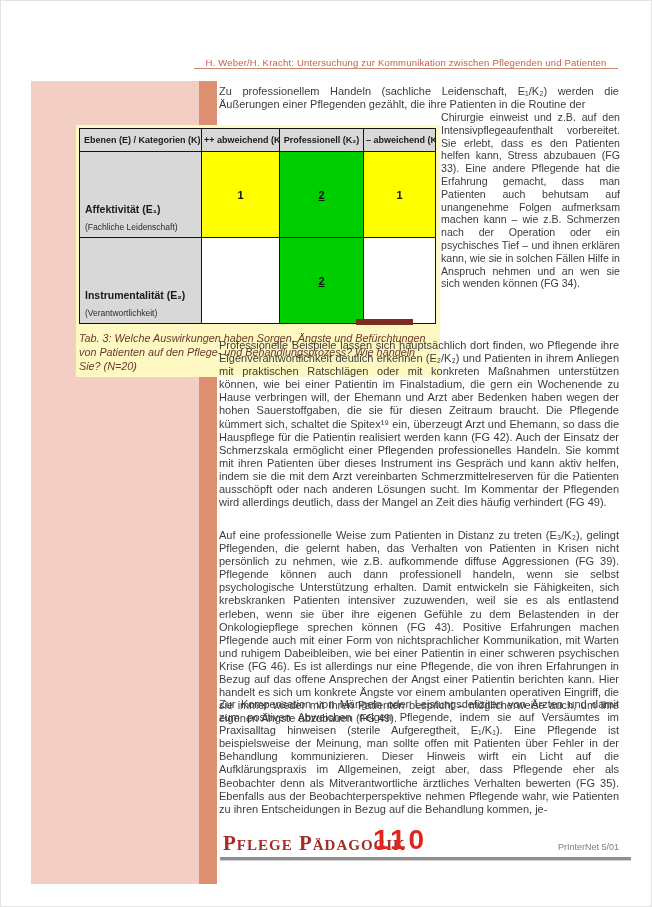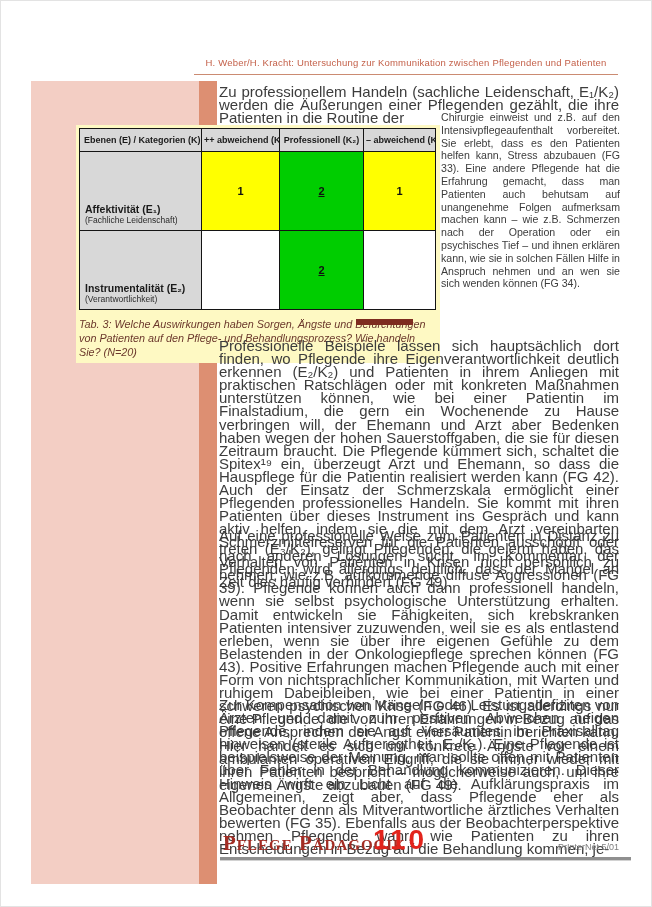--- a/index.html
+++ b/index.html
@@ -6,45 +6,45 @@
   .page{position:relative;width:652px;height:907px;background:#ffffff;overflow:hidden;
         font-family:"Liberation Sans",sans-serif;border:1px solid #e3e3e3;box-sizing:border-box;}
 
   
   .band{position:absolute;left:30px;top:80px;width:186px;height:803px;background:#f3cec4;}
   .band-strip{position:absolute;left:198px;top:80px;width:18px;height:803px;background:#dd8f72;}
 
   
   .running-head{position:absolute;left:193px;top:56px;width:424px;text-align:center;
         font-size:9.5px;color:#c4614a;letter-spacing:.2px;border-bottom:1px solid #cb8b72;
-        padding-bottom:6px;}
+        padding-bottom:0;}
 
   
   .figure-box{position:absolute;left:75px;top:124px;width:364px;background:#fef9c3;padding:3px 3px 4px 3px;box-sizing:border-box;}
   table.results{border-collapse:collapse;table-layout:fixed;width:356px;}
   table.results th,table.results td{border:1.6px solid #141414;overflow:hidden;}
   th.hcell{background:#d8d8d8;font-size:9px;font-weight:bold;text-align:center;
         padding:6px 2px;white-space:nowrap;color:#1a1a1a;}
   th.hcell.lab{text-align:left;padding-left:4px;}
   td.lab{background:#d8d8d8;padding:5px 5px;vertical-align:top;}
   .row-label{display:block;font-weight:bold;font-size:10.5px;color:#1a1a1a;line-height:1.15;margin-top:46px;}
-  .row-sublabel{display:block;font-size:8.5px;color:#2a2a2a;}
+  .row-sublabel{display:block;font-size:8.5px;color:#2a2a2a;margin-top:7px;}
   td.val{text-align:center;vertical-align:middle;font-weight:bold;font-size:11px;color:#111;}
   .c-yellow{background:#ffff00;}
   .c-green{background:#00cd00;text-decoration:underline;}
   .c-white{background:#ffffff;}
   tr.r1 td{height:52px;}
   tr.r2 td{height:44px;}
   tr.r3 td{height:58px;}
   .caption{margin-top:7px;font-style:italic;font-size:10.8px;line-height:1.3;color:#6b382c;width:356px;}
 
   .artifact-bar{position:absolute;left:355px;top:318px;width:57px;height:6px;background:#7e2c20;}
 
   
-  .p{position:absolute;left:218px;width:400px;margin:0;font-size:15px;line-height:13.1px;
+  .p{position:absolute;left:218px;width:400px;margin:0;font-size:11px;line-height:13.1px;
      color:#3c3c3c;text-align:justify;}
   #p1lead{top:84px;}
   .side{position:absolute;left:440px;top:110px;width:179px;margin:0;font-size:10.6px;
      line-height:12.8px;color:#3c3c3c;text-align:justify;}
   #p2{top:338px;}
   #p3{top:528px;}
   #p4{top:697px;}
 
   
   .footer-title{position:absolute;left:222px;top:830px;font-family:"Liberation Serif",serif;

